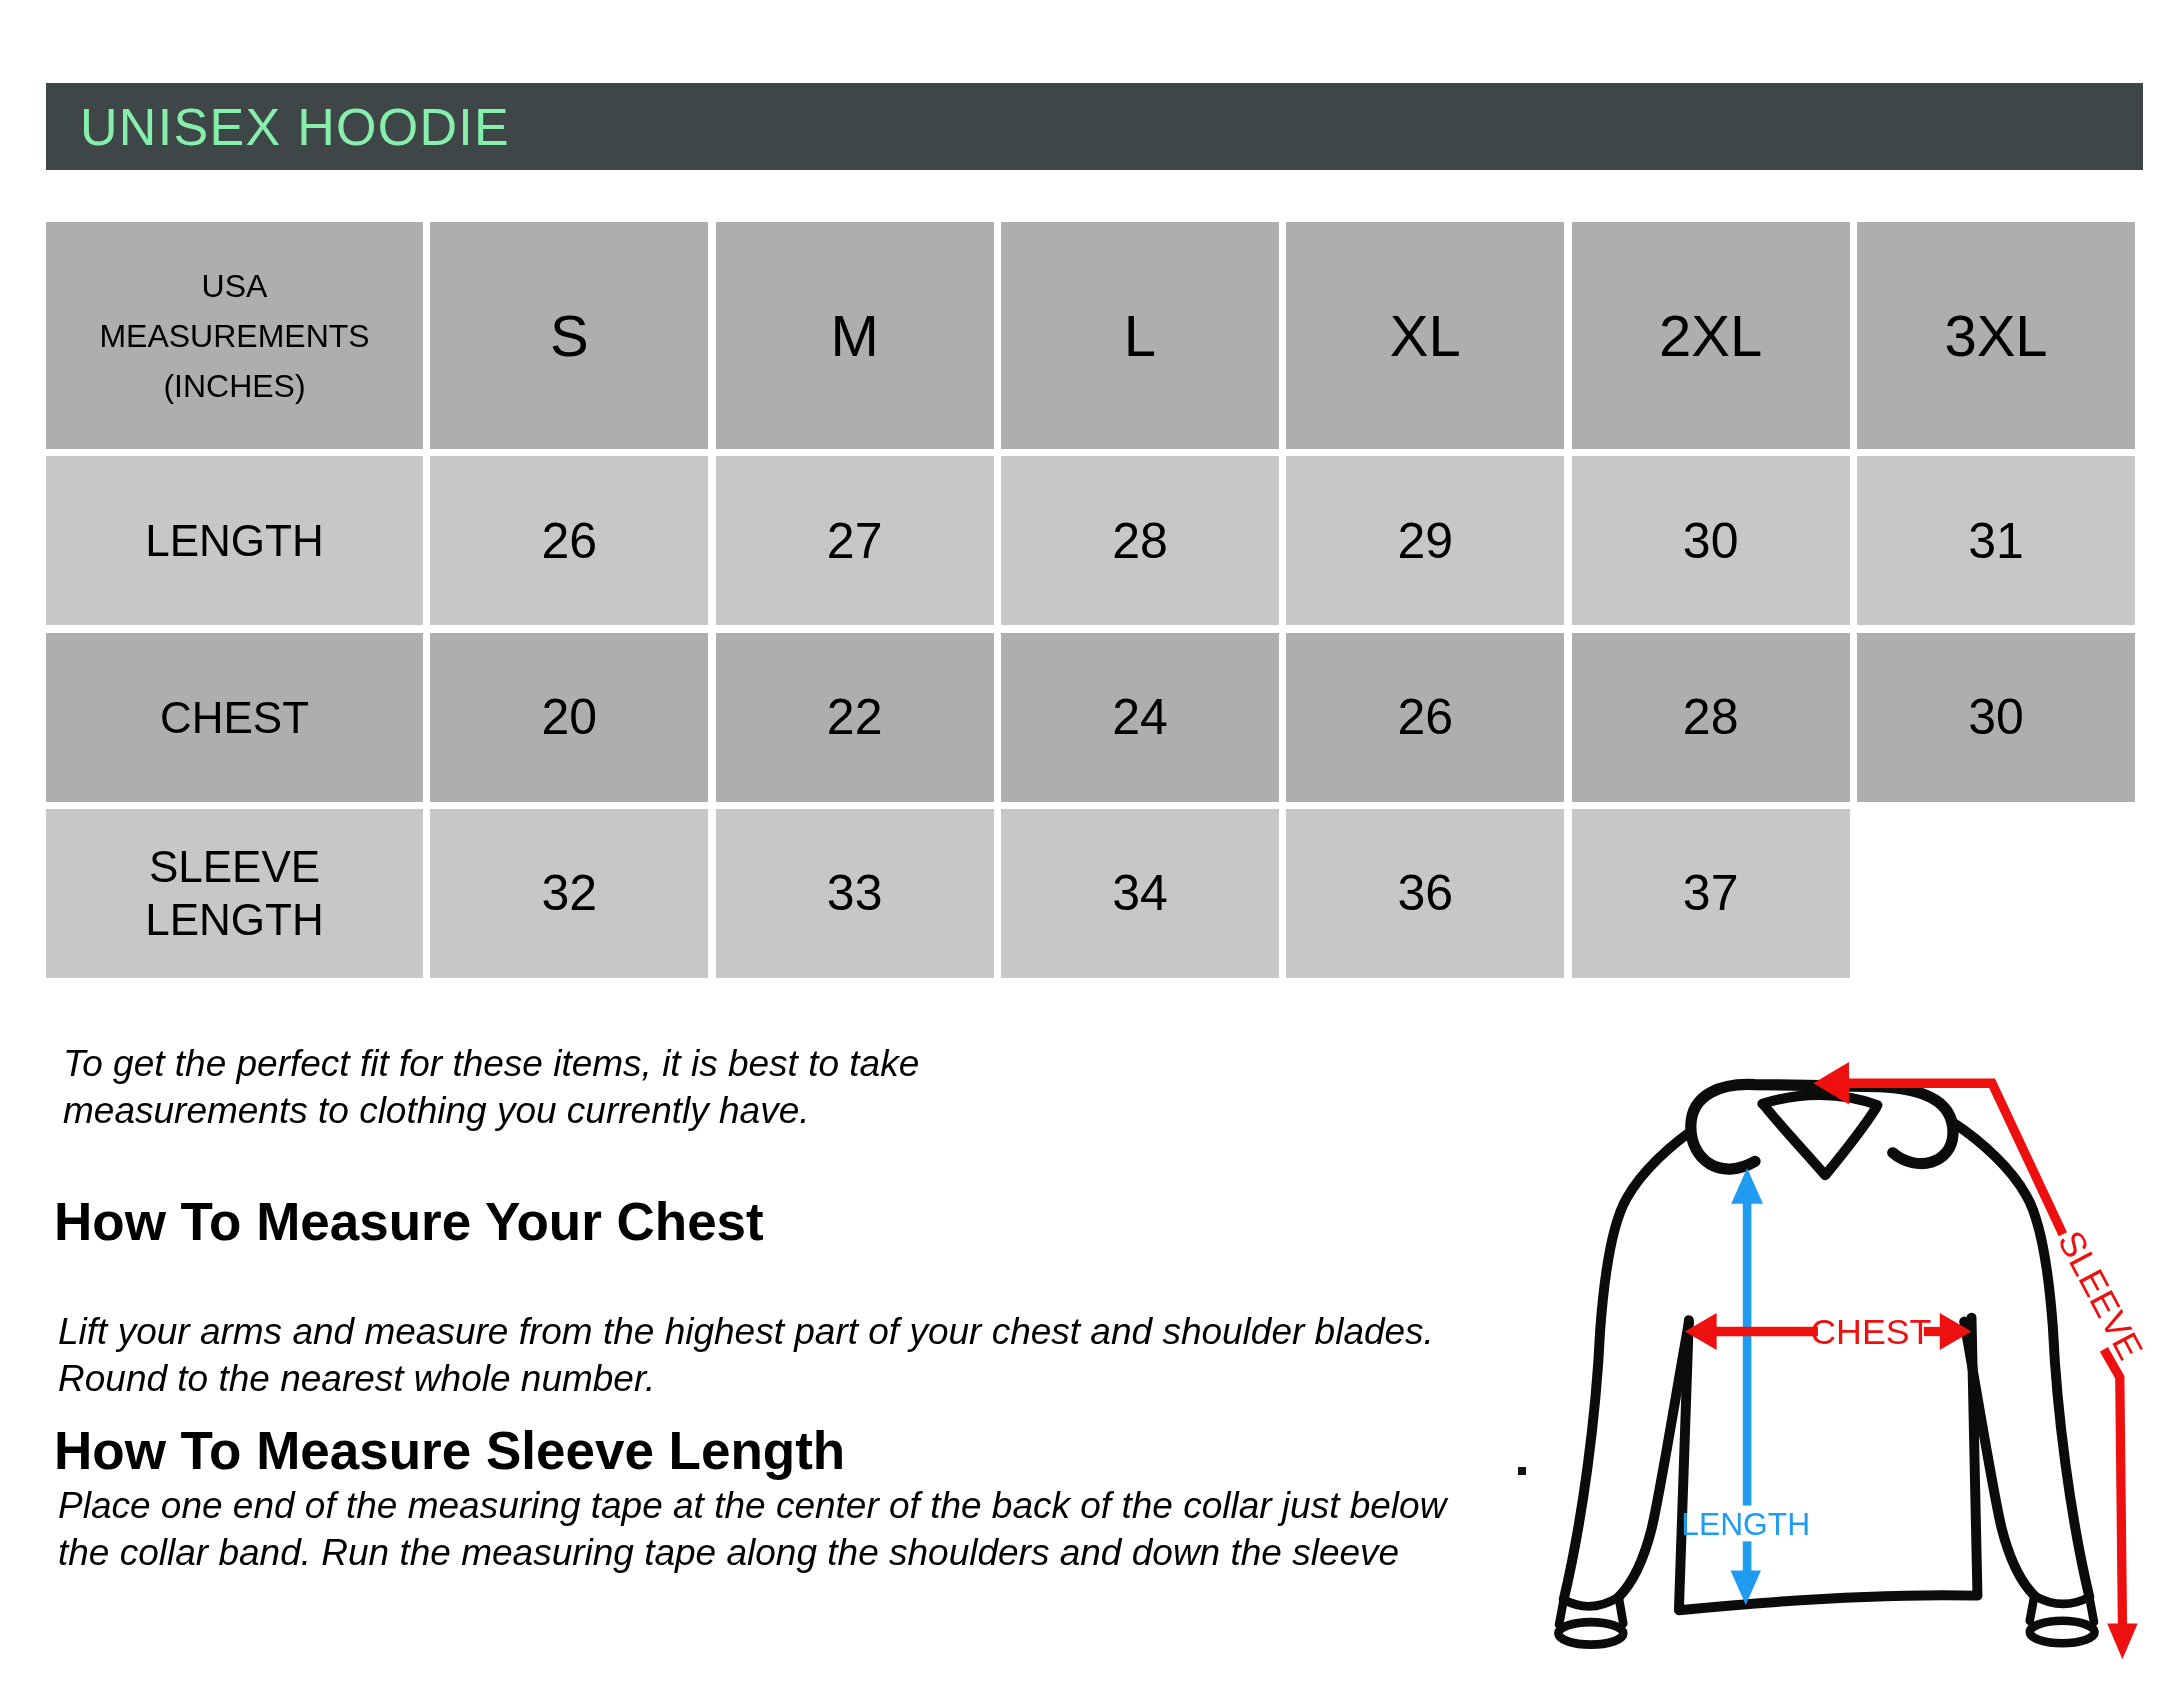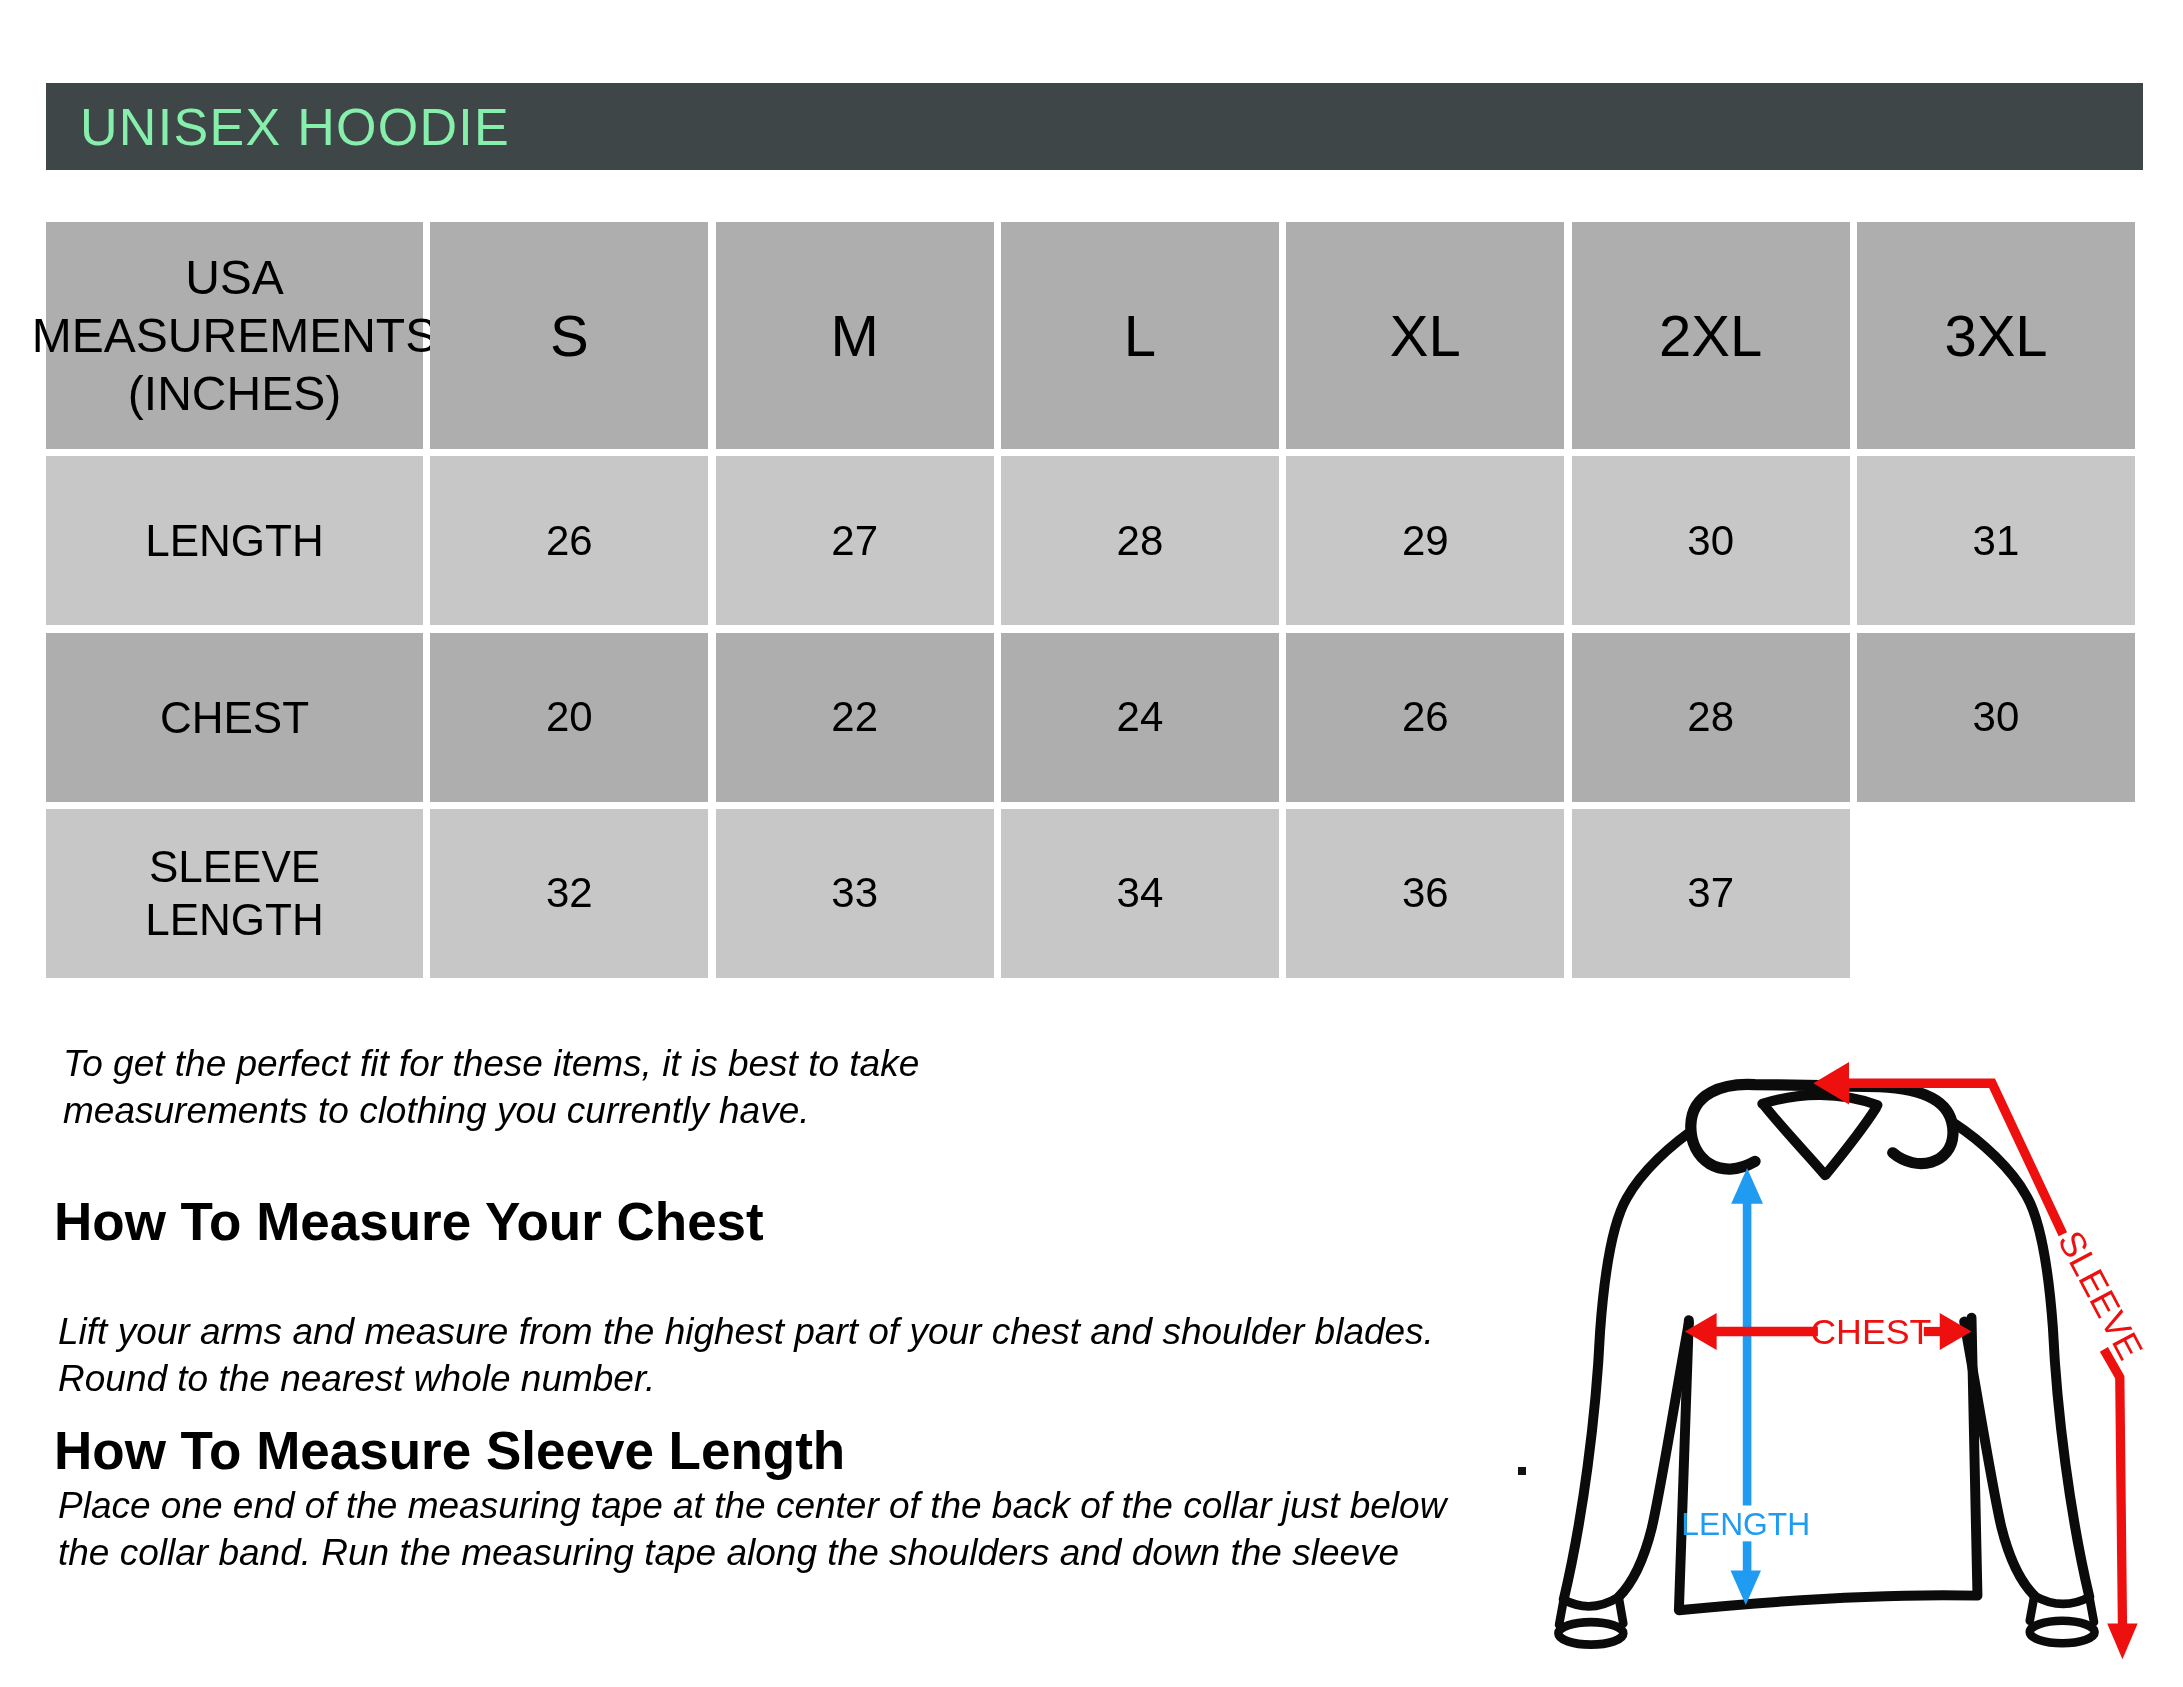--- a/index.html
+++ b/index.html
@@ -15,24 +15,24 @@
   .titlebar span{color:#86efac;font-size:52px;padding-left:34px;letter-spacing:1.3px;}
   
   .chart{
     position:absolute;left:46px;top:222px;width:2089px;
     display:grid;grid-template-columns:377px repeat(6,1fr);
     grid-template-rows:227px 169px 169px 169px;gap:7.3px;
   }
   .cell{display:flex;align-items:center;justify-content:center;flex-direction:column;text-align:center;}
   .shade-a{background:#aeaeae;}
   .shade-b{background:#c7c7c7;}
-  .corner{font-size:48px;line-height:50px;gap:8px;}
+  .corner{font-size:32px;line-height:50px;}
   .sizehead{font-size:58px;}
   .rowlabel{font-size:44px;line-height:53px;}
-  .val{font-size:42px;}
+  .val{font-size:50px;}
   
   .note{position:absolute;font-size:37px;line-height:47px;font-style:italic;}
   .heading{position:absolute;font-size:53px;font-weight:700;}
   .note span{display:block;}
   .tinydot{position:absolute;left:1518px;top:1467px;width:8px;height:8px;background:#111;}
   
   .diagram{position:absolute;left:1522px;top:1025px;width:662px;height:662px;}
   .outline{fill:none;stroke:#0b0b0b;stroke-width:15;stroke-linecap:round;stroke-linejoin:round;}
   .outline-thin{fill:none;stroke:#0b0b0b;stroke-width:13;stroke-linecap:round;stroke-linejoin:round;}
   .redline{fill:none;stroke:#ee0f0f;stroke-width:14;stroke-linejoin:miter;}

